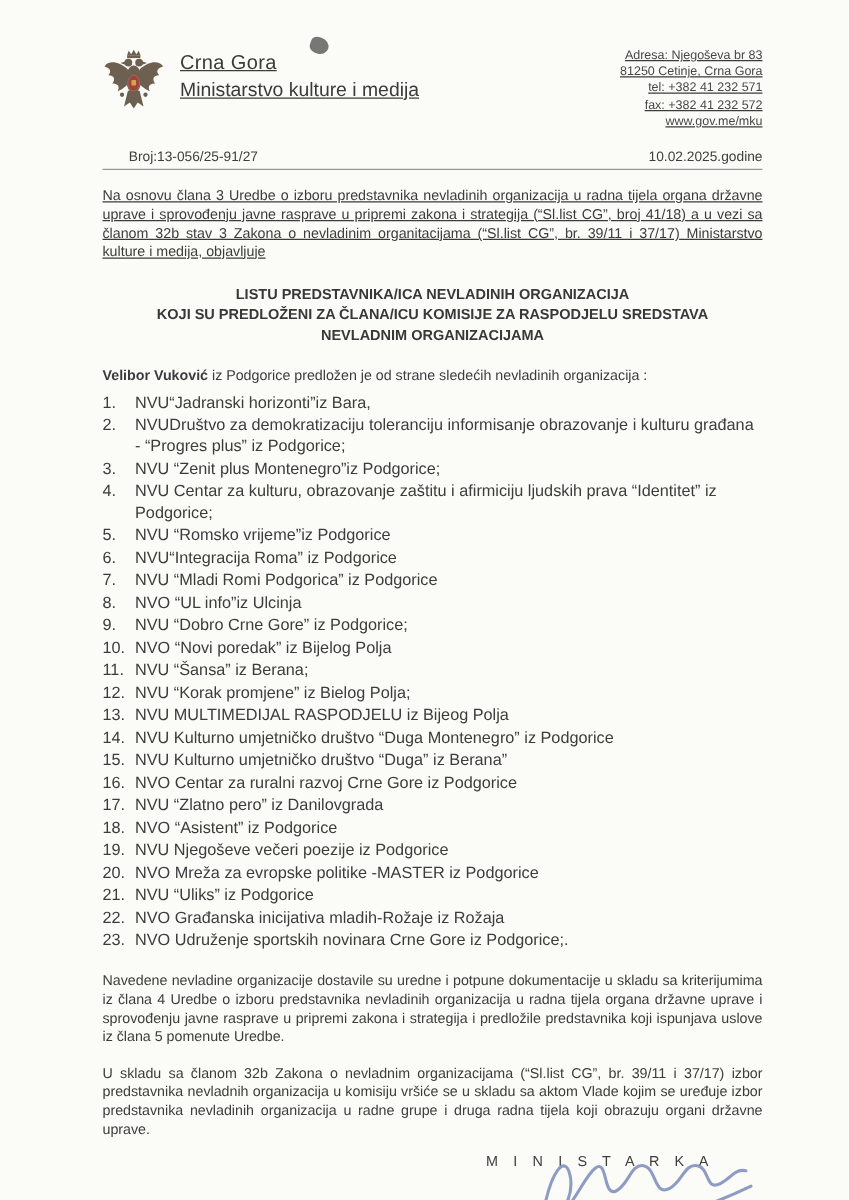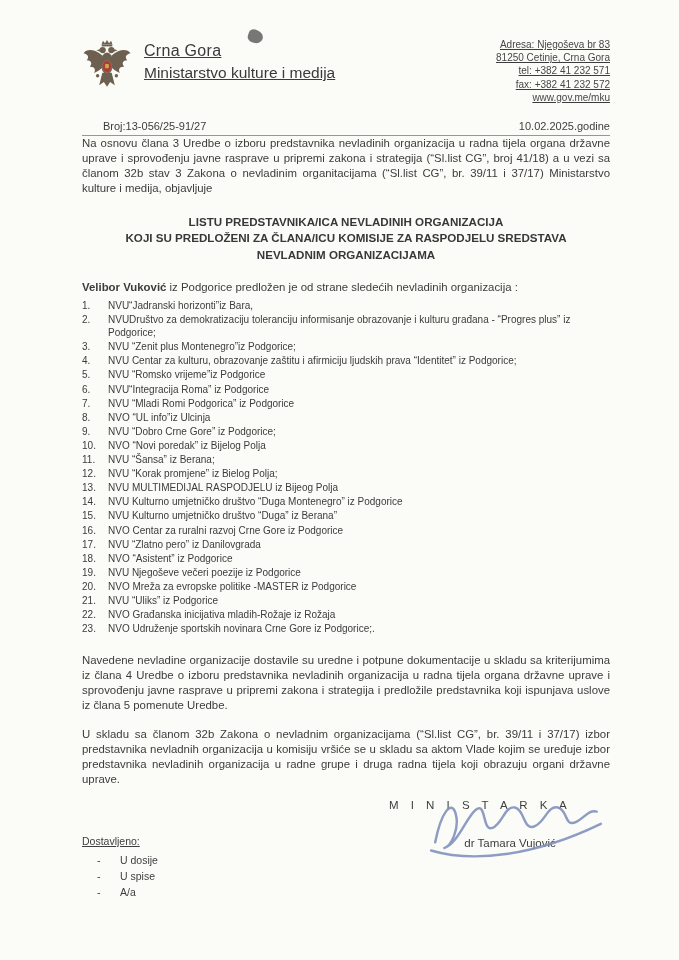--- a/index.html
+++ b/index.html
@@ -15,24 +15,24 @@
   .org-name{font-size:16px;color:#3a3a3a;letter-spacing:.3px;}
   .org-dept{font-size:15.5px;margin-top:4px;color:#3a3a3a;}
   .addr{margin-left:auto;text-align:right;font-size:10px;line-height:1.32;color:#474747;padding-top:2px;}
   .smudge{position:absolute;left:248px;top:30px;width:15px;height:13px;background:#4b4b4b;
     border-radius:40% 60% 55% 45%;opacity:.75;transform:rotate(18deg);}
   
   .ref-row{display:flex;justify-content:space-between;font-size:11px;margin-top:16px;color:#3e3e3e;margin-left:21px;}
   .rule{border-top:1.5px solid #979797;margin-top:3px;}
   
   .para{font-size:11.4px;line-height:1.31;text-align:justify;margin:0;}
-  .intro{}
+  .intro{margin-top:14px;text-decoration:underline;}
   .doc-title{margin-top:18px;text-align:center;font-weight:bold;font-size:11.6px;line-height:1.45;color:#383838;}
   .lead{margin-top:16px;text-align:left;}
-  ol.orgs{margin:4px 0 0;padding:0 0 0 26px;font-size:10px;line-height:1.31;list-style:none;counter-reset:n;}
+  ol.orgs{margin:4px 0 0;padding:0 0 0 26px;font-size:13px;line-height:1.31;list-style:none;counter-reset:n;}
   ol.orgs li{counter-increment:n;position:relative;margin-top:1px;text-align:left;}
   ol.orgs li::before{content:counter(n) ".";position:absolute;left:-26px;width:24px;}
   .closing1{margin-top:18px;}
   .closing2{margin-top:14px;}
   
   .sig-area{display:flex;justify-content:flex-end;margin-top:12px;}
   .sig-block{width:260px;text-align:center;position:relative;}
   .sig-title{font-size:11.5px;letter-spacing:4.5px;color:#3e3e3e;white-space:nowrap;}
   .sig-svg{position:absolute;right:-6px;top:-16px;width:196px;height:92px;pointer-events:none;}
   .sig-name{margin-top:26px;font-size:11.5px;color:#3e3e3e;padding-left:60px;}

